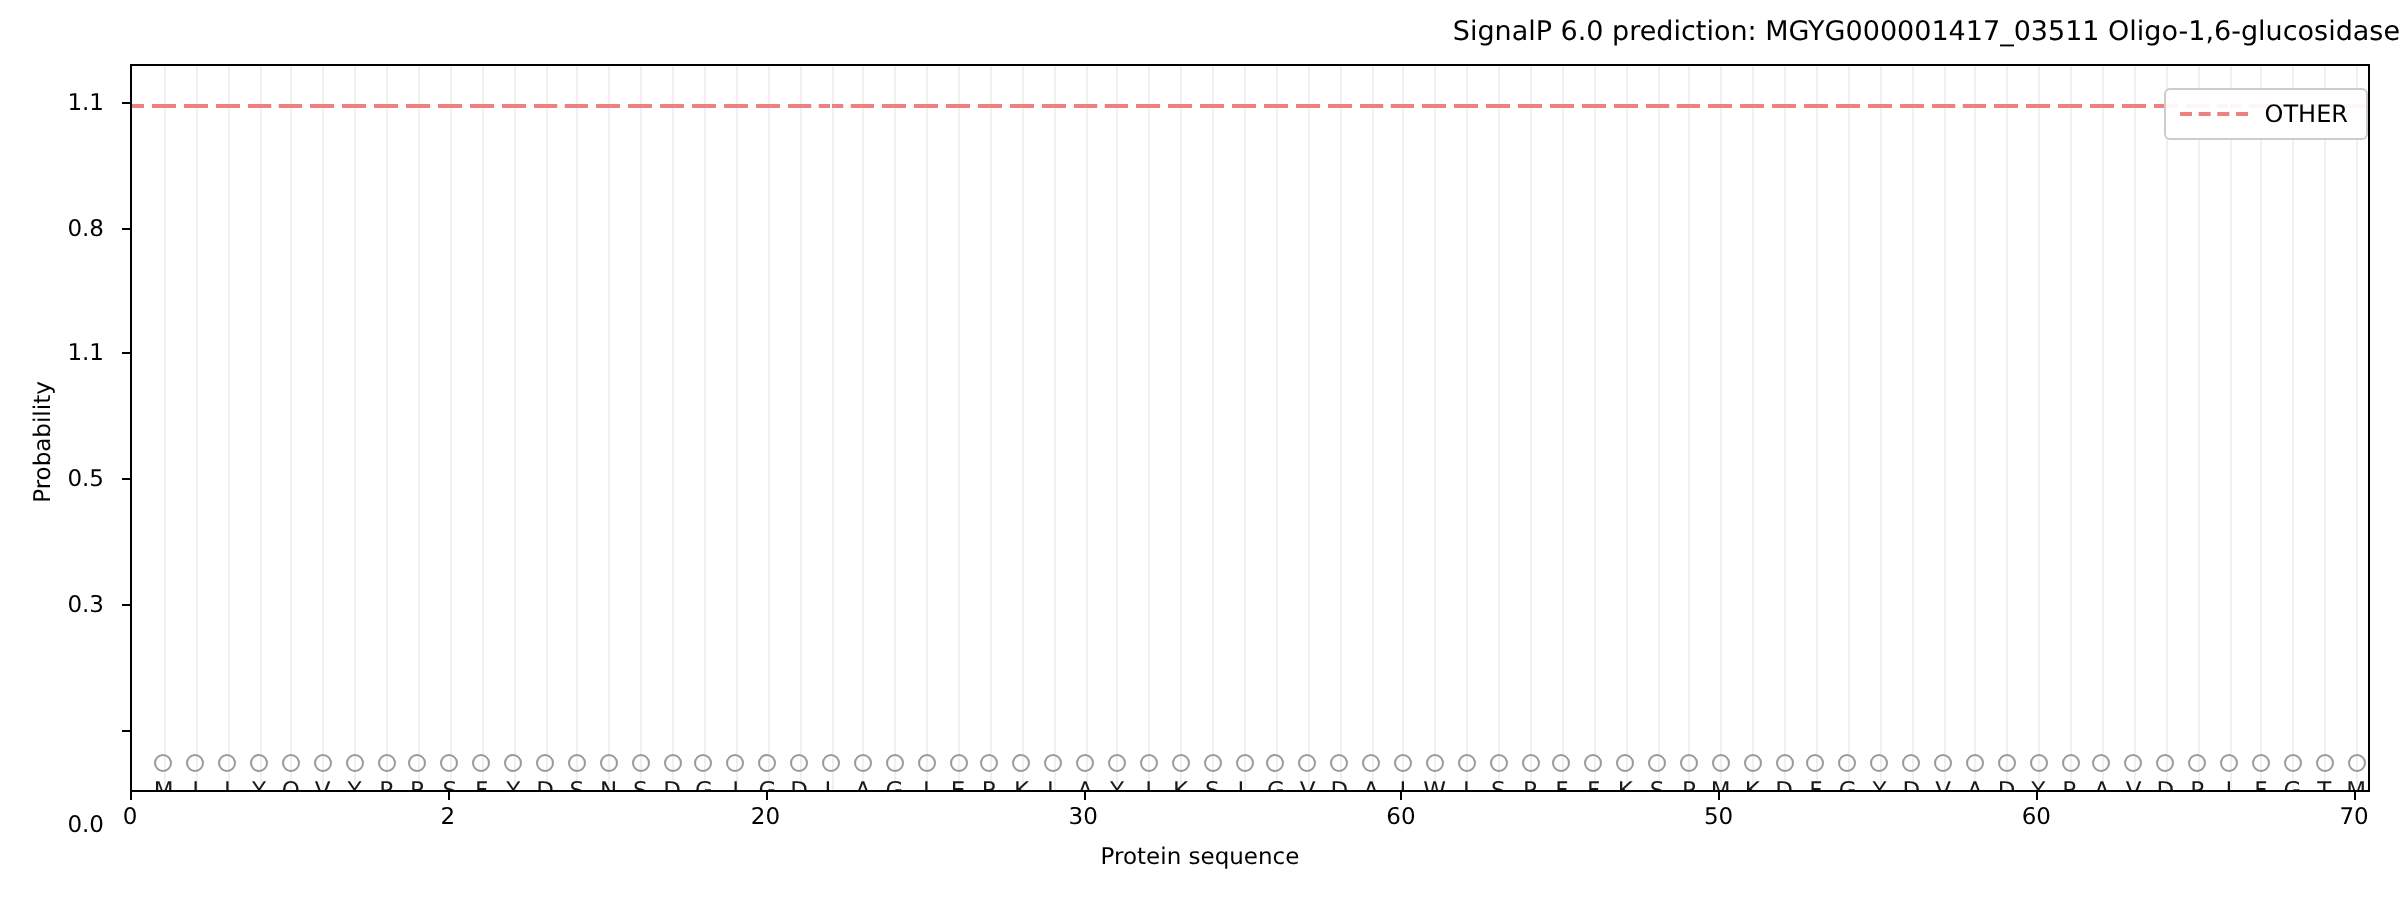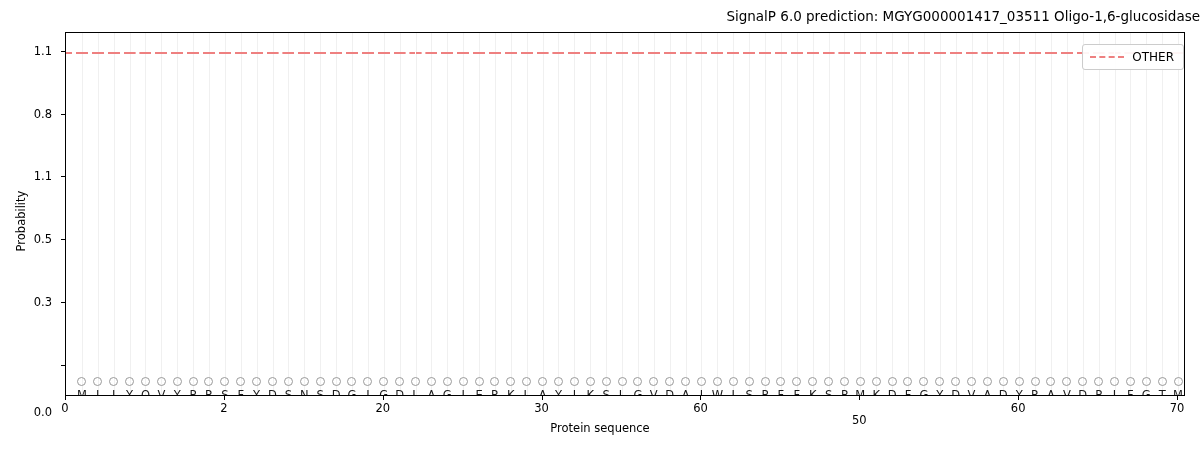--- a/index.html
+++ b/index.html
@@ -489,21 +489,21 @@
       <div class="xtick-label" style="left: 65px;">0</div>
       <div class="xtick-mark" style="left: 65px;"></div>
       <div class="xtick-label" style="left: 223.865px;">2</div>
       <div class="xtick-mark" style="left: 223.865px;"></div>
       <div class="xtick-label" style="left: 382.73px;">20</div>
       <div class="xtick-mark" style="left: 382.73px;"></div>
       <div class="xtick-label" style="left: 541.596px;">30</div>
       <div class="xtick-mark" style="left: 541.596px;"></div>
       <div class="xtick-label" style="left: 700.461px;">60</div>
       <div class="xtick-mark" style="left: 700.461px;"></div>
-      <div class="xtick-label" style="left: 859.326px; margin-top: 12px;">50</div>
+      <div class="xtick-label" style="left: 859.326px;">50</div>
       <div class="xtick-mark" style="left: 859.326px;"></div>
       <div class="xtick-label" style="left: 1018.19px;">60</div>
       <div class="xtick-mark" style="left: 1018.19px;"></div>
       <div class="xtick-label" style="left: 1177.06px;">70</div>
       <div class="xtick-mark" style="left: 1177.06px;"></div>
     </div>
 
   <div id="ylabel">Probability</div>
   <div id="legend">
       <div class="legend-entry">

